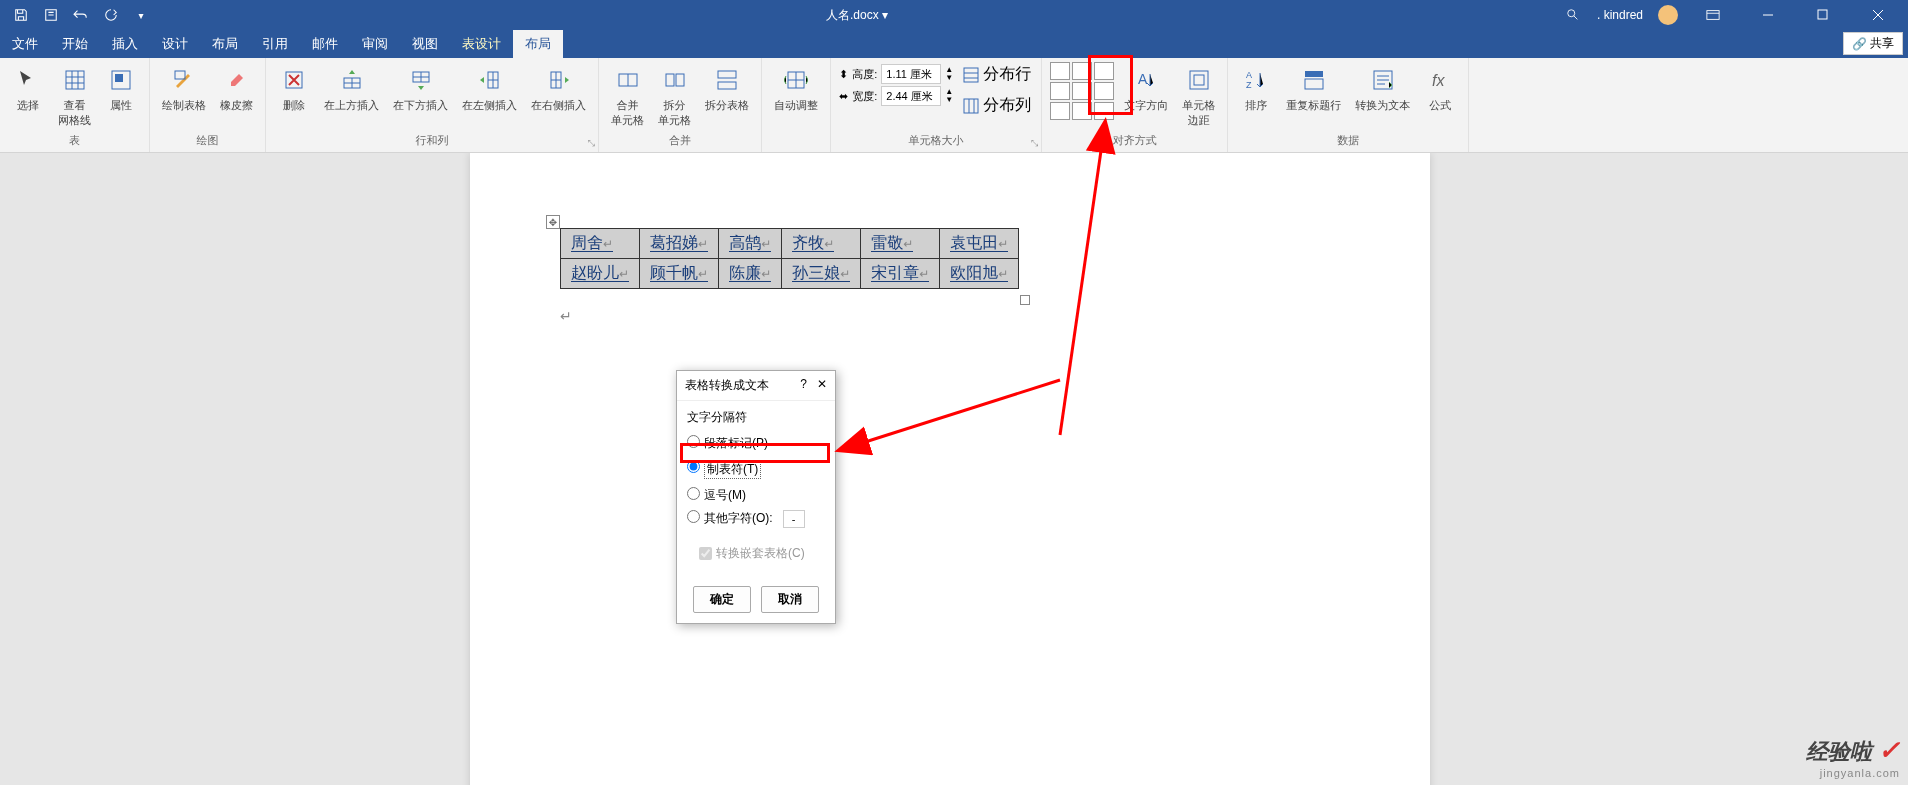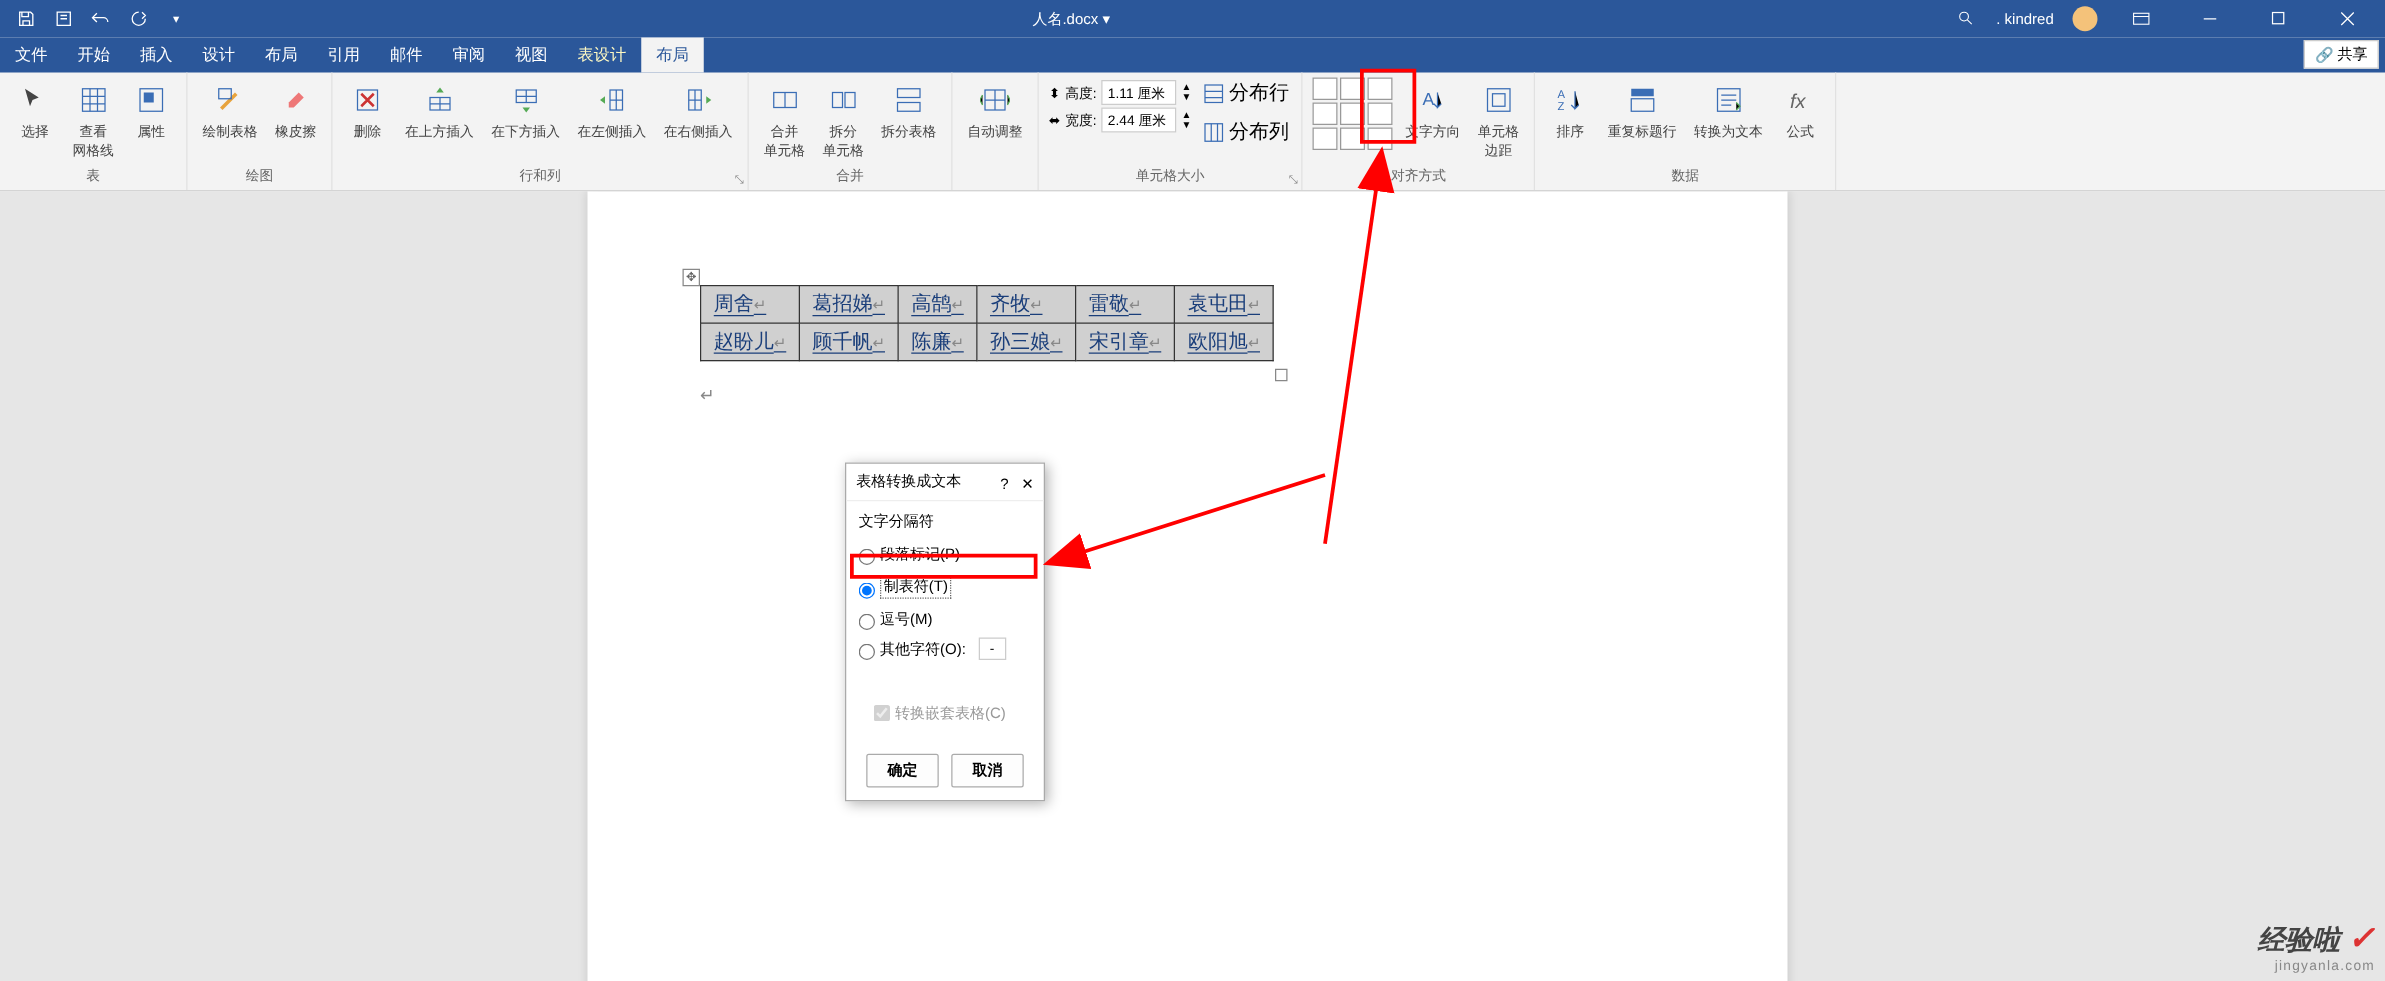--- a/index.html
+++ b/index.html
@@ -42,30 +42,30 @@
   .doc-table { position: absolute; left: 90px; top: 75px; border-collapse: collapse; }
   .doc-table td { border: 1px solid #333; padding: 4px 10px; font-size: 16px; background: #d0d0d0; color: #1a3e7a; min-width: 60px; height: 30px; }
   .doc-table td span { border-bottom: 1px solid #1a3e7a; }
   .para-mark { color: #888; font-size: 12px; }
   .table-handle { position: absolute; left: 76px; top: 62px; width: 14px; height: 14px; border: 1px solid #888; display: flex; align-items: center; justify-content: center; font-size: 10px; color: #666; background:#fff; }
   .resize-handle { position: absolute; left: 550px; top: 142px; width: 10px; height: 10px; border: 1px solid #888; background:#fff; }
   .after-para { position: absolute; left: 90px; top: 155px; color: #888; font-size: 14px; }
 
   
   .dialog { position: absolute; top: 370px; left: 676px; width: 160px; background: #fff; border: 1px solid #aaa; box-shadow: 2px 2px 10px rgba(0,0,0,.3); font-size: 12px; }
-  .dialog-title { display: flex; justify-content: space-between; align-items: flex-end; padding: 6px 8px; border-bottom: 1px solid #eee; }
+  .dialog-title { display: flex; justify-content: space-between; align-items: flex-start; padding: 6px 8px; border-bottom: 1px solid #eee; }
   .dialog-title-btns { display: flex; gap: 10px; }
   .dialog-body { padding: 8px 10px; }
   .fieldset-label { margin-bottom: 6px; display: block; }
-  .radio-row { display: flex; align-items: flex-end; gap: 4px; padding: 3px 0; }
+  .radio-row { display: flex; align-items: flex-start; gap: 4px; padding: 3px 0; }
   .radio-row input[type=radio] { margin: 0; }
   .radio-row.highlighted { }
   .radio-highlight-box { border: none; padding: 2px 4px; margin: 0 -4px; }
   .char-input { width: 22px; height: 18px; border: 1px solid #ccc; margin-left: 6px; text-align: center; font-size: 11px; }
-  .checkbox-row { display: flex; align-items: center; gap: 4px; padding: 6px 12px; margin-top: 25px; color: #999; }
+  .checkbox-row { display: flex; align-items: center; gap: 4px; padding: 6px 12px; margin-top: 8px; color: #999; }
   .dialog-buttons { display: flex; justify-content: center; gap: 10px; padding: 10px; }
   .dialog-btn { border: 1px solid #aaa; background: #fdfdfd; padding: 4px 16px; cursor: pointer; font-size: 12px; border-radius: 2px; font-weight: bold; }
 
   
   .red-box1 { position: absolute; border: 3px solid #f00; left: 1088px; top: 55px; width: 45px; height: 60px; pointer-events: none; z-index: 50; }
   .red-box2 { position: absolute; border: 3px solid #f00; left: 680px; top: 443px; width: 150px; height: 20px; pointer-events: none; z-index: 50; }
   .arrow-svg { position: absolute; pointer-events: none; z-index: 49; }
 
   
   .watermark { position: absolute; right: 8px; bottom: 6px; text-align: right; font-family: Arial, sans-serif; }

